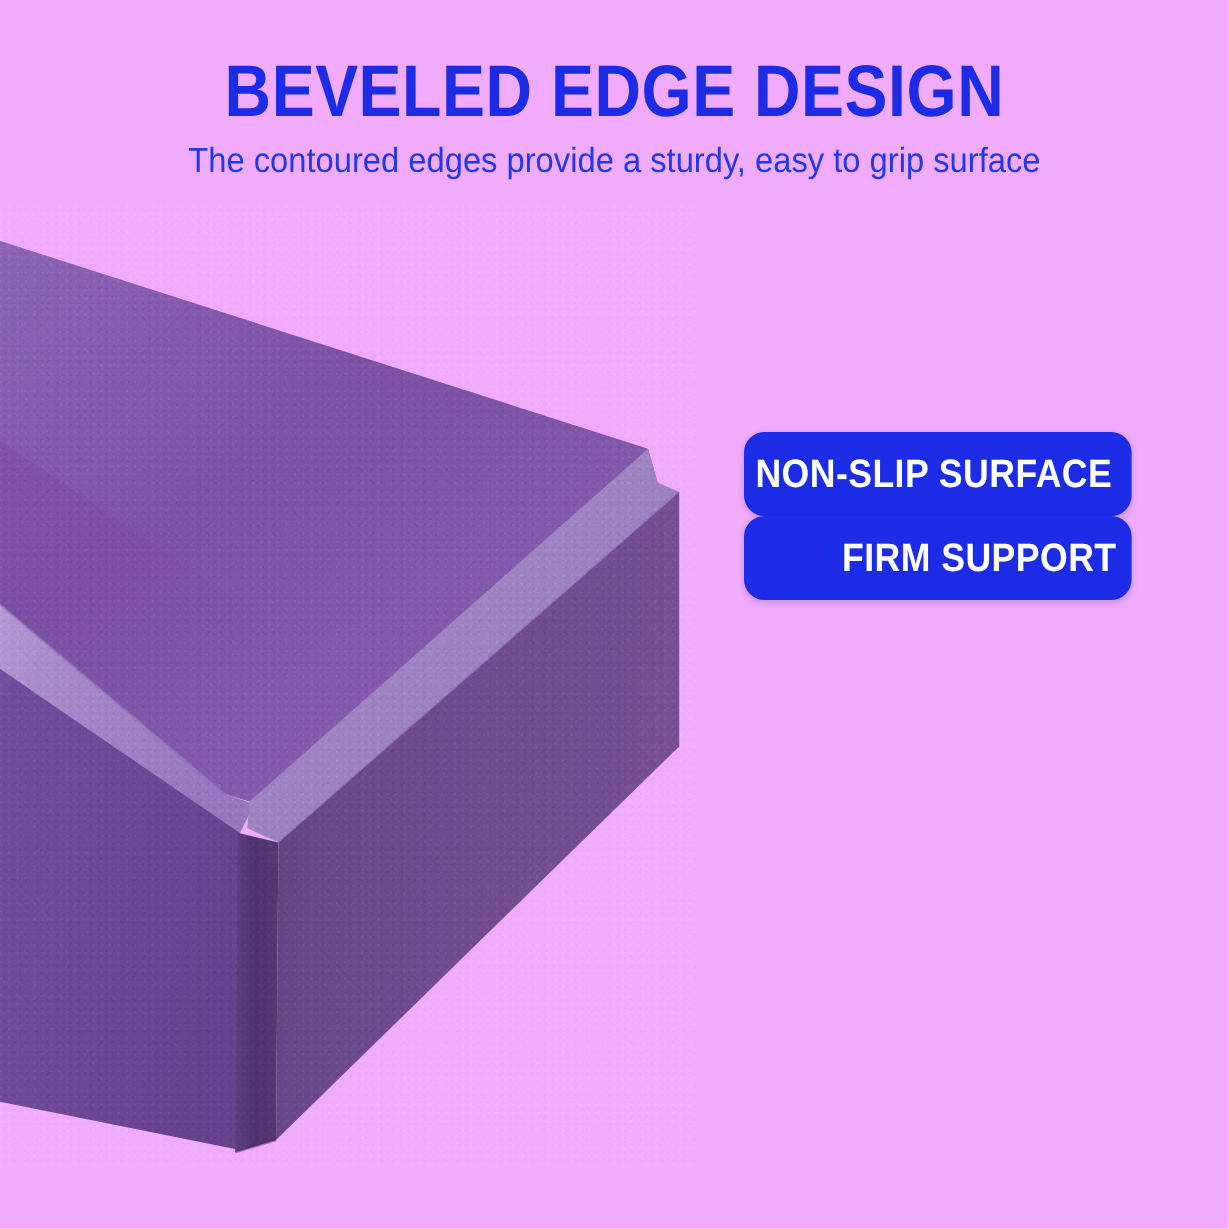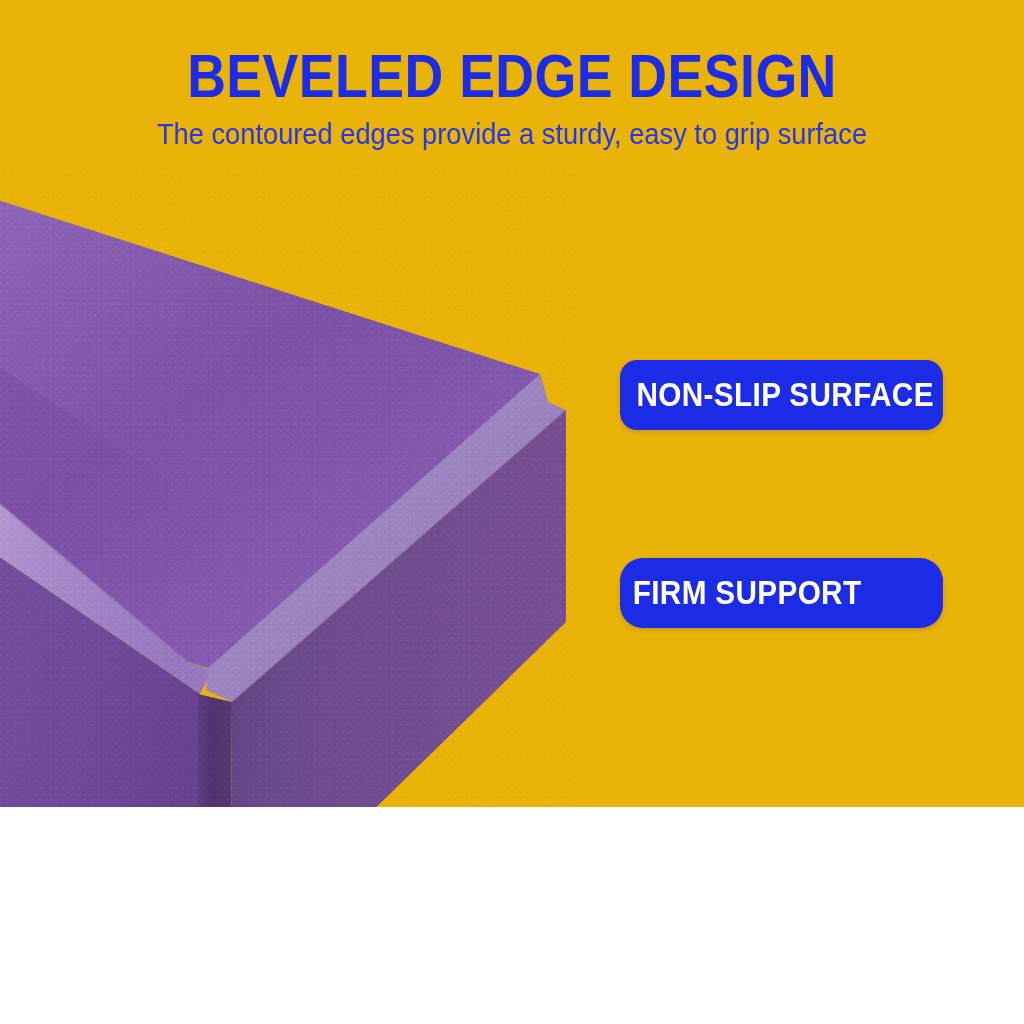--- a/index.html
+++ b/index.html
@@ -7,22 +7,22 @@
     margin: 0;
     padding: 0;
     background: #ffffff;
   }
   body {
     font-family: "Liberation Sans", sans-serif;
   }
   #infographic {
     position: relative;
     width: 1024px;
-    height: 807px;
-    background: #eab308;
+    height: 1024px;
+    background: #f0abfc;
     overflow: hidden;
   }
 
   
   .header-block {
     position: absolute;
     top: 0;
     left: 0;
     width: 1024px;
     height: 175px;
@@ -99,27 +99,25 @@
     width: 325px;
   }
   .badge {
     position: relative;
     width: 323px;
     height: 70px;
     border-radius: 17px;
     background: #1b2be6;
     display: flex;
     align-items: center;
-    justify-content: flex-start;
+    justify-content: flex-end;
     box-shadow: 0 2px 5px rgba(20,30,140,0.18);
     box-sizing: border-box;
   }
   .badge + .badge {
-    margin-top: 128px;
-    border-radius: 23px;
   }
   .badge-label {
     font-family: "Liberation Sans Narrow", "Liberation Sans", sans-serif;
     font-weight: 700;
     font-size: 33px;
     line-height: 34px;
     letter-spacing: 0.4px;
     color: #ffffff;
     white-space: nowrap;
     transform: scaleX(0.90);

